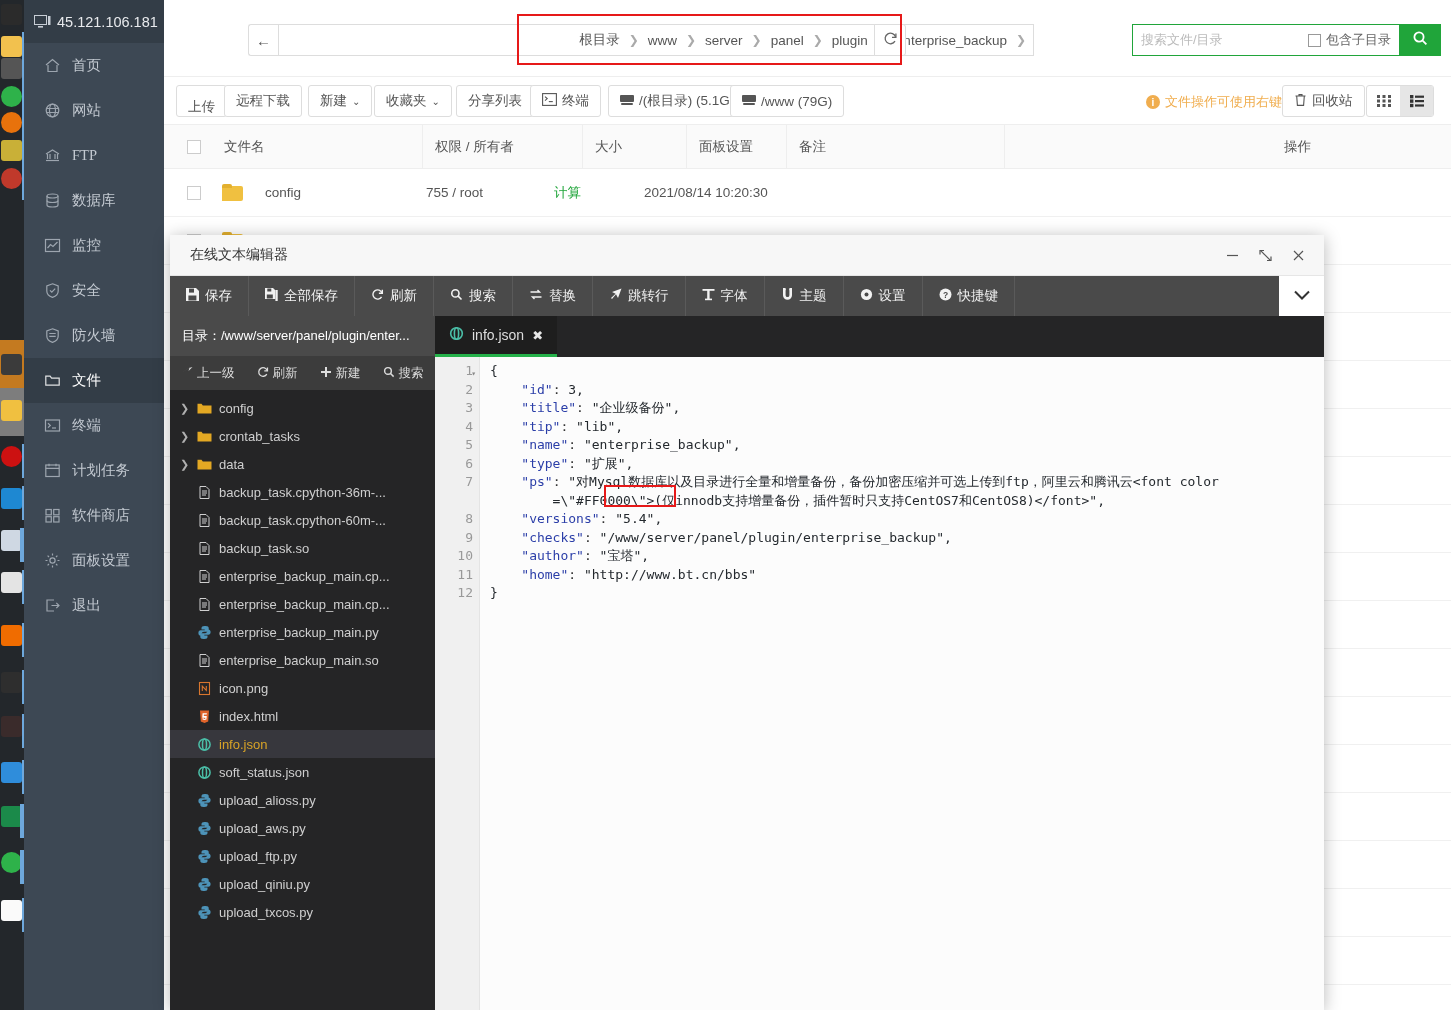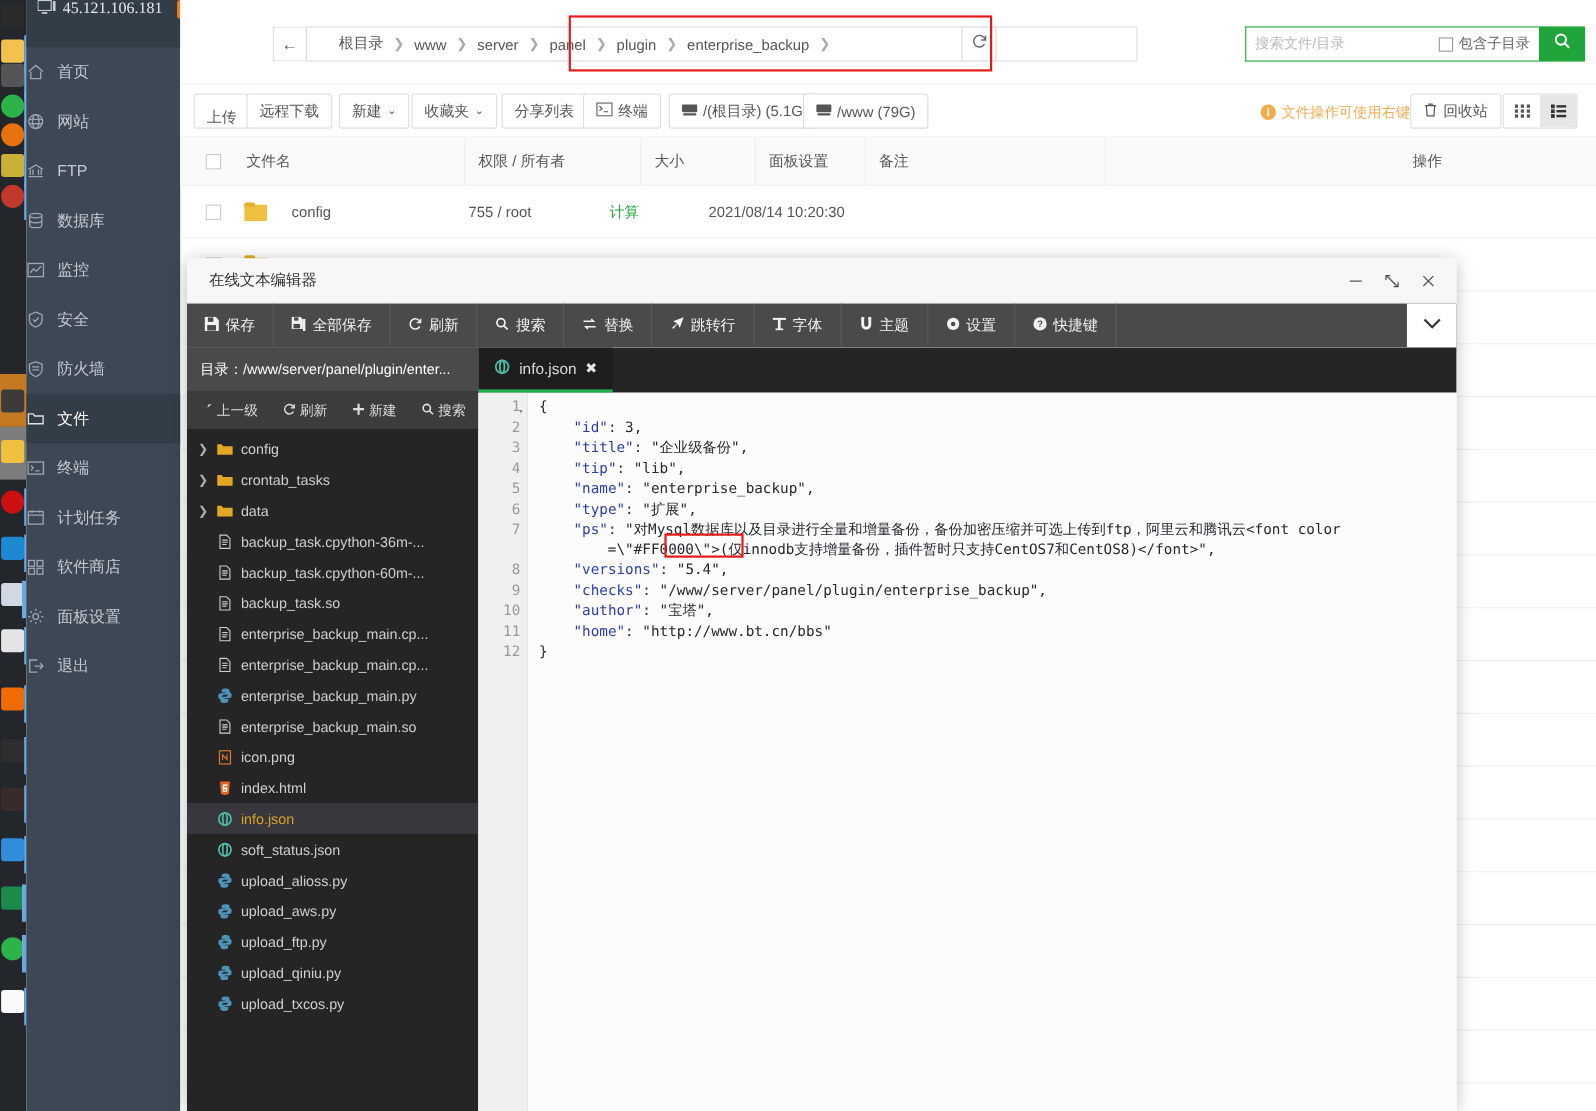--- a/index.html
+++ b/index.html
@@ -28,30 +28,30 @@
   .os-hl {
     position: absolute; left: 0; width: 24px; height: 48px;
   }
 
   
   .nav {
     position: absolute; left: 24px; top: 0; width: 140px; height: 1010px;
     background: #3d4854;
   }
   .nav-head {
-    height: 43px; background: #333d47; display: flex; align-items: flex-start;
-    padding-left: 10px; color: #e8eaed; font-size: 14.5px; gap: 6px; font-family: Liberation Serif, serif;
+    height: 43px; background: #333d47; display: flex; align-items: center;
+    padding-left: 10px; color: #e8eaed; font-size: 14.5px; gap: 6px;
   }
   .nav-head .ipbadge {
     background: #f0811a; color: #fff; border-radius: 3px;
     font-size: 12px; padding: 1px 7px; margin-left: 7px; font-weight: bold;
   }
   .nav-item {
     height: 45px; display: flex; align-items: center; gap: 11px;
-    color: #c3c9d1; font-size: 14.5px; cursor: pointer;
+    padding-left: 20px; color: #c3c9d1; font-size: 14.5px; cursor: pointer; font-family: Liberation Serif, serif;
   }
   .nav-item.active { background: #333d47; color: #ffffff; }
   .nav-item .nico { width: 17px; height: 17px; display: inline-block;
     opacity: .85; flex: none; }
   .nav-item svg { display: block; }
 
   
   .fm { position: absolute; left: 164px; top: 0; right: 0; bottom: 0; background:#fff; }
 
   .fm-topbar {
@@ -60,21 +60,21 @@
   }
   .backbtn {
     position: absolute; left: 84px; top: 24px; width: 30px; height: 32px;
     border: 1px solid #ddd; border-right: none; background: #fff;
     display: flex; align-items: center; justify-content: center;
     color: #555; font-size: 15px; border-radius: 3px 0 0 3px;
   }
   .pathbox {
     position: absolute; left: 114px; top: 24px; width: 756px; height: 32px;
     border: 1px solid #ddd; background: #fff; display: flex; align-items: center;
-    padding-left: 27px; gap: 0px; font-size: 13.5px; color: #666;
+    padding-left: 10px; gap: 0px; font-size: 13.5px; color: #666; justify-content: flex-end;
   }
   .pathbox .seg { color: #555; padding: 0 2px; cursor: pointer; }
   .pathbox .sep { color: #aaa; padding: 0 7px; font-size: 12px; }
   .redbox-path {
     position: absolute; left: 353px; top: 14px; width: 385px; height: 51px;
     border: 2px solid #e61919; pointer-events: none; z-index: 6;
   }
   .refreshbtn {
     position: absolute; left: 710px; top: 24px; width: 32px; height: 32px;
     border: 1px solid #ddd; background: #fff; border-radius: 0 3px 3px 0;

